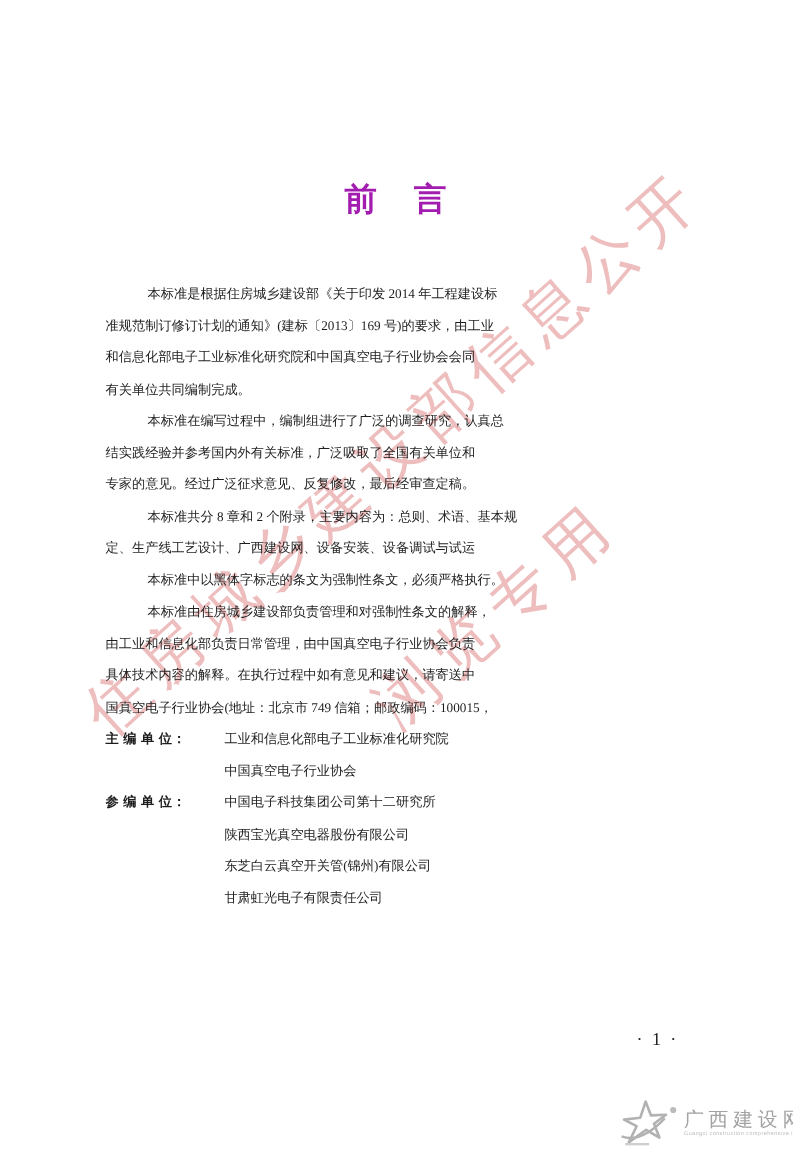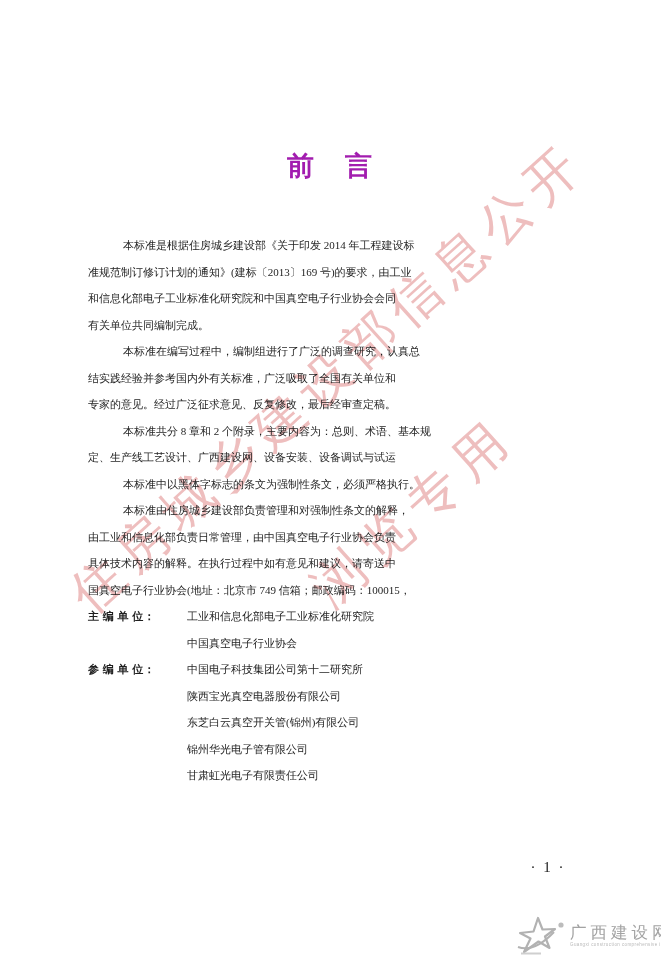--- a/index.html
+++ b/index.html
@@ -119,21 +119,20 @@
     <div class="line unit">
       <span class="ulabel">主 编 单 位：</span><span>工业和信息化部电子工业标准化研究院</span>
     </div>
     <div class="line cont">中国真空电子行业协会</div>
 
     <div class="line unit">
       <span class="ulabel">参 编 单 位：</span><span>中国电子科技集团公司第十二研究所</span>
     </div>
     <div class="line cont">陕西宝光真空电器股份有限公司</div>
     <div class="line cont">东芝白云真空开关管(锦州)有限公司</div>
-    <div class="line cont">锦州华光电子管有限公司</div>
     <div class="line cont">甘肃虹光电子有限责任公司</div>
   </div>
 
   <div class="pagenum">· 1 ·</div>
 
   <div class="logo">
     <span>
       <svg width="52" height="40" viewBox="0 0 52 40">
         <path d="M24 2 L28.5 13.5 L41 13 L31 20.5 L35.5 32 L24.5 25.5 L10 36 L16.5 22.5 L6 17 L19.5 15.5 Z" fill="none" stroke="#b2b2b2" stroke-width="2.2" stroke-linejoin="round"></path>
         <path d="M4 31 Q20 37 40 16" fill="none" stroke="#b2b2b2" stroke-width="2"></path>

